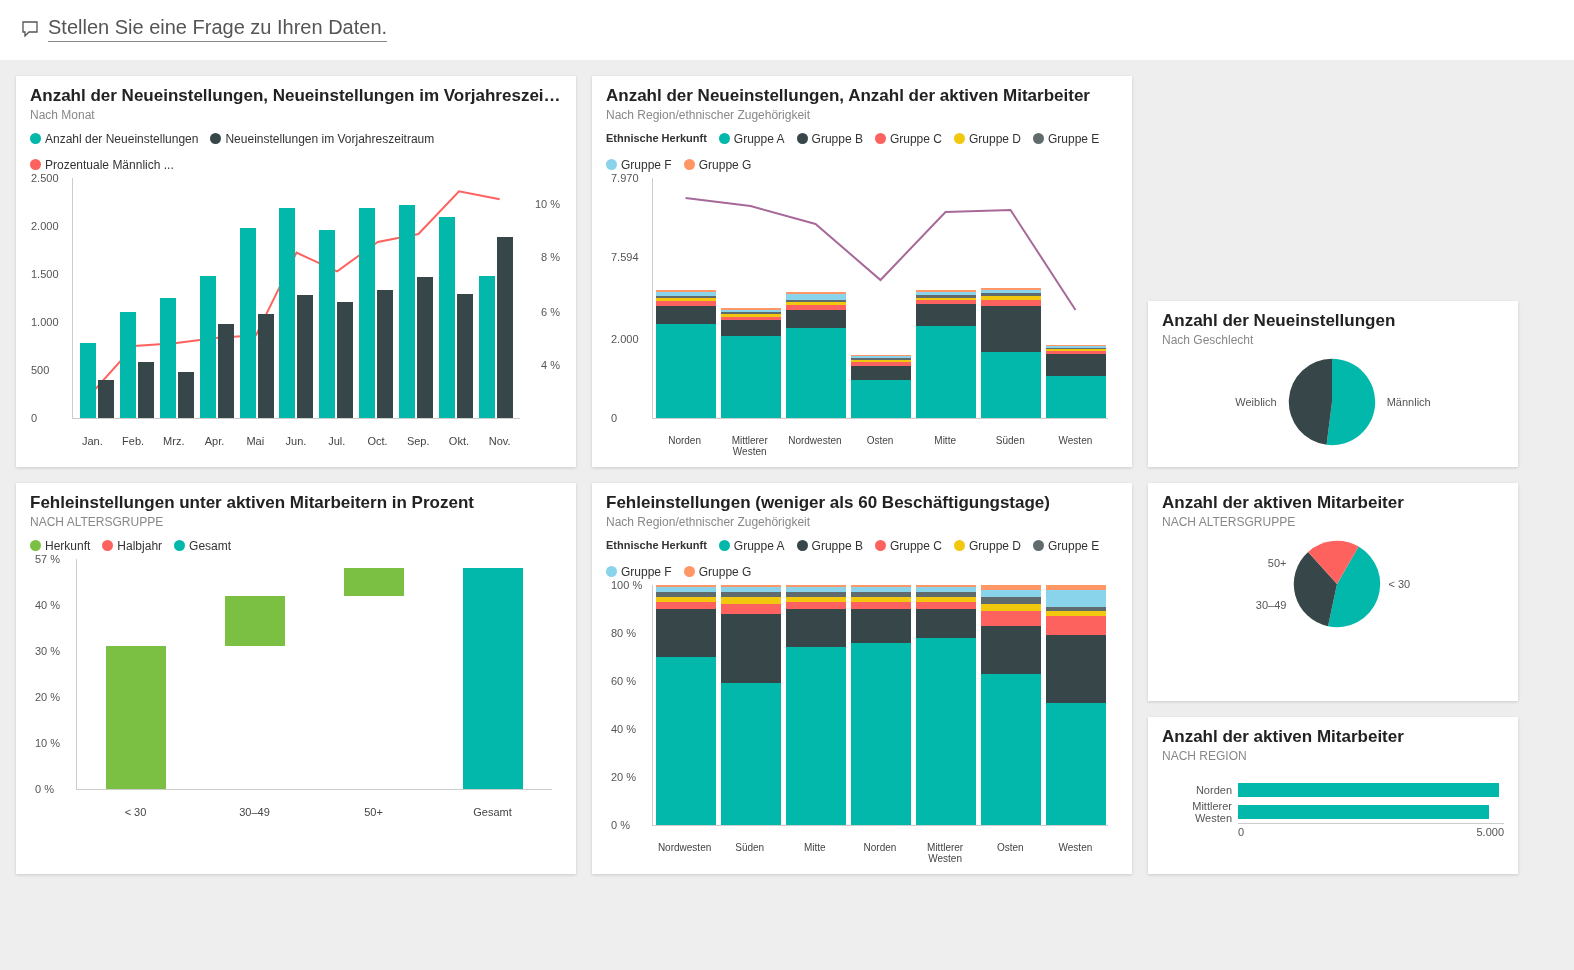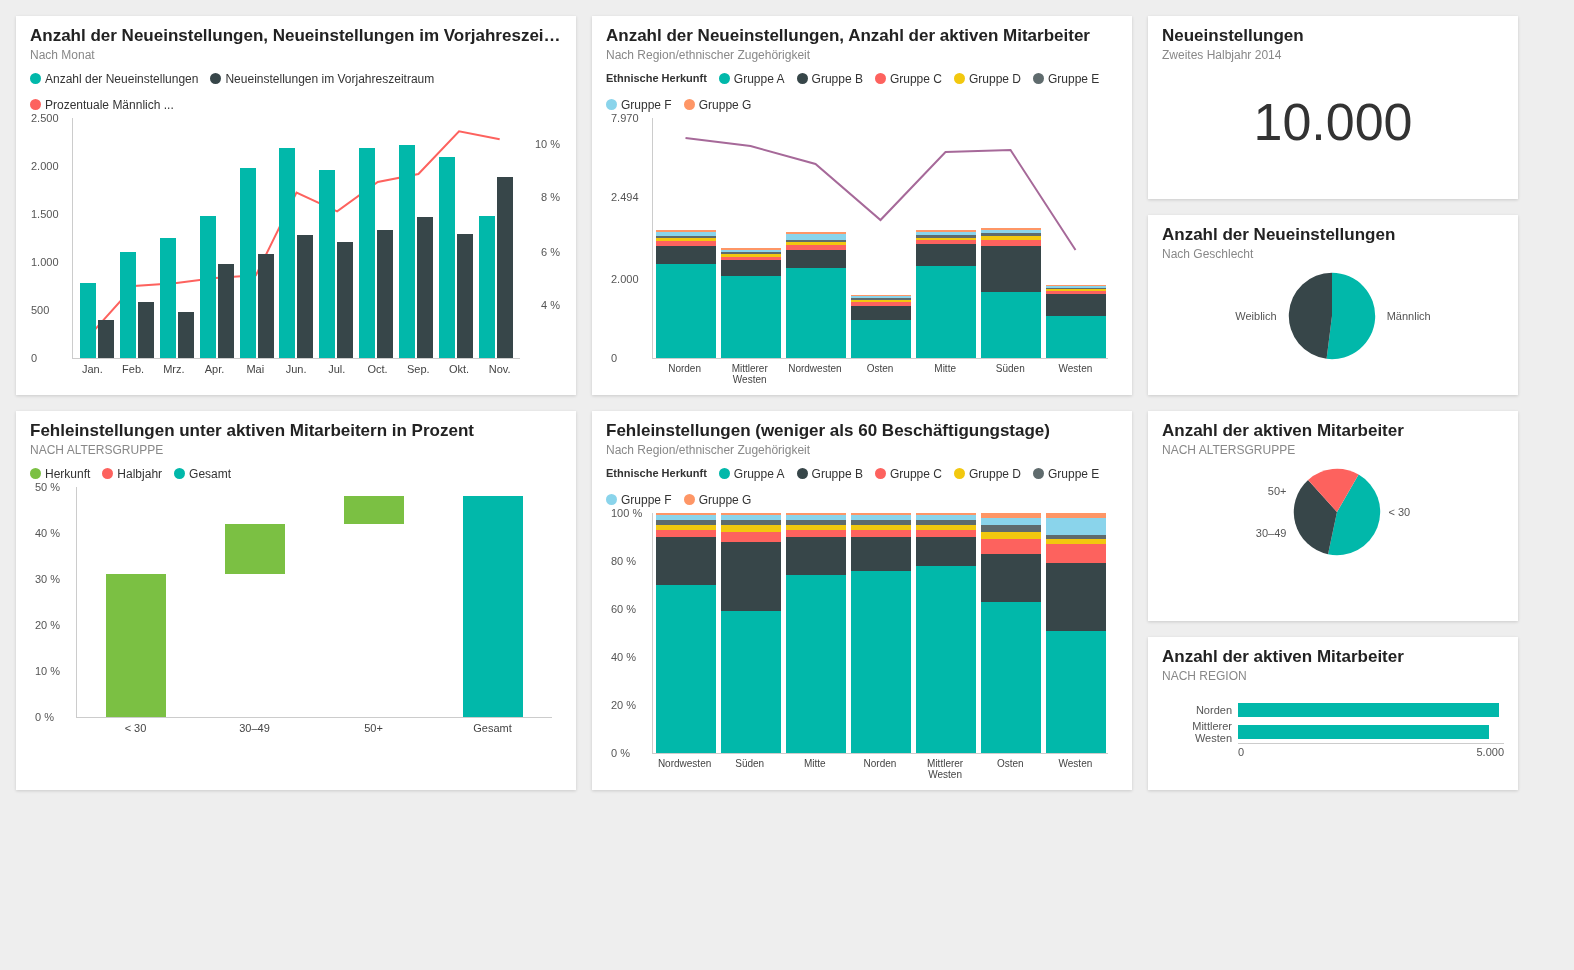--- a/index.html
+++ b/index.html
@@ -11,21 +11,21 @@
   .tile{background:#fff;box-shadow:0 1px 3px rgba(0,0,0,0.15);padding:10px 14px;position:relative;}
   .title{font-size:17px;font-weight:600;color:#222;white-space:nowrap;overflow:hidden;text-overflow:ellipsis;}
   .subtitle{font-size:12px;color:#888;margin-top:2px;}
   .legend{display:flex;flex-wrap:wrap;gap:12px;font-size:12px;margin:10px 0 6px;}
   .legend .sw{width:11px;height:11px;border-radius:50%;display:inline-block;margin-right:4px;vertical-align:-1px;}
   .legend-label{font-weight:600;font-size:11px;}
   .chart{position:relative;}
   .bar-row{display:flex;align-items:flex-end;height:240px;border-left:1px solid #ccc;border-bottom:1px solid #ccc;padding:0 4px;position:relative;}
   .bar-col{flex:1;display:flex;justify-content:center;align-items:flex-end;gap:2px;height:100%;position:relative;}
   .bar{width:16px;}
-  .cat-labels{display:flex;font-size:11px;color:#444;margin-top:4px;}
+  .cat-labels{display:flex;font-size:11px;color:#444;margin-top:16px;justify-content:center;}
   .cat-labels span{flex:1;text-align:center;}
   .ytick{position:absolute;left:-42px;font-size:11px;color:#555;transform:translateY(50%);}
   .ytickR{position:absolute;right:-40px;font-size:11px;color:#555;transform:translateY(50%);}
   svg.overlay{position:absolute;left:0;bottom:0;width:100%;height:100%;pointer-events:none;}
   .stacked-row{display:flex;align-items:flex-end;height:240px;border-left:1px solid #ccc;border-bottom:1px solid #ccc;position:relative;}
   .stacked-col{flex:1;display:flex;flex-direction:column-reverse;align-items:center;justify-content:flex-start;height:100%;}
   .stacked-bar{width:60px;display:flex;flex-direction:column-reverse;}
   .seg{width:100%;}
   .waterfall-row{display:flex;align-items:flex-end;height:230px;border-left:1px solid #ccc;border-bottom:1px solid #ccc;position:relative;}
   .wf-col{flex:1;position:relative;height:100%;}
@@ -39,20 +39,26 @@
   .hbar-fill{height:100%;background:#01b8aa;}
   
   .c-teal{background:#01b8aa;} .c-dark{background:#374649;} .c-red{background:#fd625e;}
   .c-yellow{background:#f2c80f;} .c-darkgrey{background:#5f6b6d;} .c-lightblue{background:#8ad4eb;}
   .c-orange{background:#fe9666;} .c-green{background:#7bc043;}
 </style>
 </head>
 <body>
 <div id="page">
 
+<div id="qna">
+  <svg width="20" height="20">
+        <path d="M3 3h14v10H9l-4 4v-4H3z" fill="none" stroke="#555" stroke-width="1.3"></path>
+      </svg>
+  <span class="u">Stellen Sie eine Frage zu Ihren Daten.</span>
+</div>
 
 <div class="tiles">
 
   <div class="tile" style="grid-column:1;grid-row:1/4;">
     <div class="title">Anzahl der Neueinstellungen, Neueinstellungen im Vorjahreszeitraum, Pro...</div>
     <div class="subtitle">Nach Monat</div>
     <div class="legend">
       <span><span class="sw c-teal"></span><span>Anzahl der Neueinstellungen</span></span>
       <span><span class="sw c-dark"></span><span>Neueinstellungen im Vorjahreszeitraum</span></span>
       <span><span class="sw c-red"></span><span>Prozentuale Männlich ...</span></span>
@@ -143,21 +149,21 @@
       <span><span class="sw c-red"></span><span>Gruppe C</span></span>
       <span><span class="sw c-yellow"></span><span>Gruppe D</span></span>
       <span><span class="sw c-darkgrey"></span><span>Gruppe E</span></span>
       <span><span class="sw c-lightblue"></span><span>Gruppe F</span></span>
       <span><span class="sw c-orange"></span><span>Gruppe G</span></span>
     </div>
     <div class="chart" style="margin:0 10px 0 46px;">
       <div class="stacked-row" id="region-bars">
         <div class="ytick" style="bottom:0%">0</div>
         <div class="ytick" style="bottom:33%">2.000</div>
-        <div class="ytick" style="bottom:67%">2.494</div>
+        <div class="ytick" style="bottom:67%">7.594</div>
         <div class="ytick" style="bottom:100%">7.970</div>
         <svg class="overlay" id="region-line" viewBox="0 0 100 100" preserveAspectRatio="none">
               <path d="M7.142857142857142 8.333333333333343 L21.428571428571427 11.666666666666671 L35.714285714285715 19.16666666666667 L50 42.50000000000001 L64.28571428571429 14.166666666666671 L78.57142857142857 13.333333333333329 L92.85714285714286 55 " stroke="#a66999" stroke-width="2" fill="none" vector-effect="non-scaling-stroke"></path>
             </svg>
       <div class="stacked-col">
               <div class="stacked-bar">
                 <div class="seg c-teal" style="height: 94px;"></div>
                 <div class="seg c-dark" style="height: 18px;"></div>
                 <div class="seg c-red" style="height: 4.8px;"></div>
                 <div class="seg c-yellow" style="height: 2.8px;"></div>
@@ -238,25 +244,20 @@
             <span>Mittlerer Westen</span>
             <span>Nordwesten</span>
             <span>Osten</span>
             <span>Mitte</span>
             <span>Süden</span>
             <span>Westen</span>
           </div>
     </div>
   </div>
 
-  <div class="tile" style="grid-column:3;grid-row:1;">
-    <div class="title">Neueinstellungen</div>
-    <div class="subtitle">Zweites Halbjahr 2014</div>
-    <div class="kpi-val">10.000</div>
-  </div>
 
   <div class="tile" style="grid-column:3;grid-row:2/4;">
     <div class="title">Anzahl der Neueinstellungen</div>
     <div class="subtitle">Nach Geschlecht</div>
     <div class="pie-wrap">
       <span class="pie-label">Weiblich</span>
       <svg width="90" height="90" viewBox="-50 -50 100 100" id="gender-pie">
             <path d="M0 0 L2.9391523179536475e-15 -48 A48 48 0 1 1 -6.01599521108661 47.621505663094936 Z" fill="#01b8aa"></path>
             <path d="M0 0 L-6.01599521108661 47.621505663094936 A48 48 0 0 1 -8.817456953860943e-15 -48 Z" fill="#374649"></path>
           </svg>
@@ -272,21 +273,21 @@
       <span><span class="sw c-red"></span><span>Halbjahr</span></span>
       <span><span class="sw c-teal"></span><span>Gesamt</span></span>
     </div>
     <div class="chart" style="margin:0 10px 0 46px;">
       <div class="waterfall-row" id="wf-bars">
         <div class="ytick" style="bottom:0%">0 %</div>
         <div class="ytick" style="bottom:20%">10 %</div>
         <div class="ytick" style="bottom:40%">20 %</div>
         <div class="ytick" style="bottom:60%">30 %</div>
         <div class="ytick" style="bottom:80%">40 %</div>
-        <div class="ytick" style="bottom:100%">50 %</div>
+        <div class="ytick" style="bottom:100%">57 %</div>
       <div class="wf-col">
               <div class="wf-bar c-green" style="bottom: 0%; height: 62%;"></div>
             </div>
             <div class="wf-col">
               <div class="wf-bar c-green" style="bottom: 62%; height: 22%;"></div>
             </div>
             <div class="wf-col">
               <div class="wf-bar c-green" style="bottom: 84%; height: 12%;"></div>
             </div>
             <div class="wf-col">

